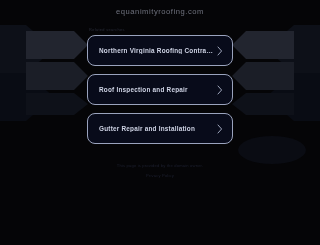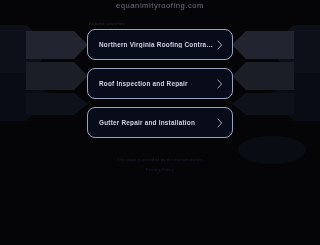--- a/index.html
+++ b/index.html
@@ -31,21 +31,21 @@
     width: 320px;
     height: 245px;
     z-index: 2;
     display: flex;
     flex-direction: column;
     align-items: center;
   }
 
   
   .domain-header {
-    margin-top: 1px;
+    margin-top: 7px;
     font-size: 7.6px;
     letter-spacing: 0.55px;
     color: #6f727e;
     font-weight: 400;
     text-align: center;
     white-space: nowrap;
   }
 
   
   .related-label {

